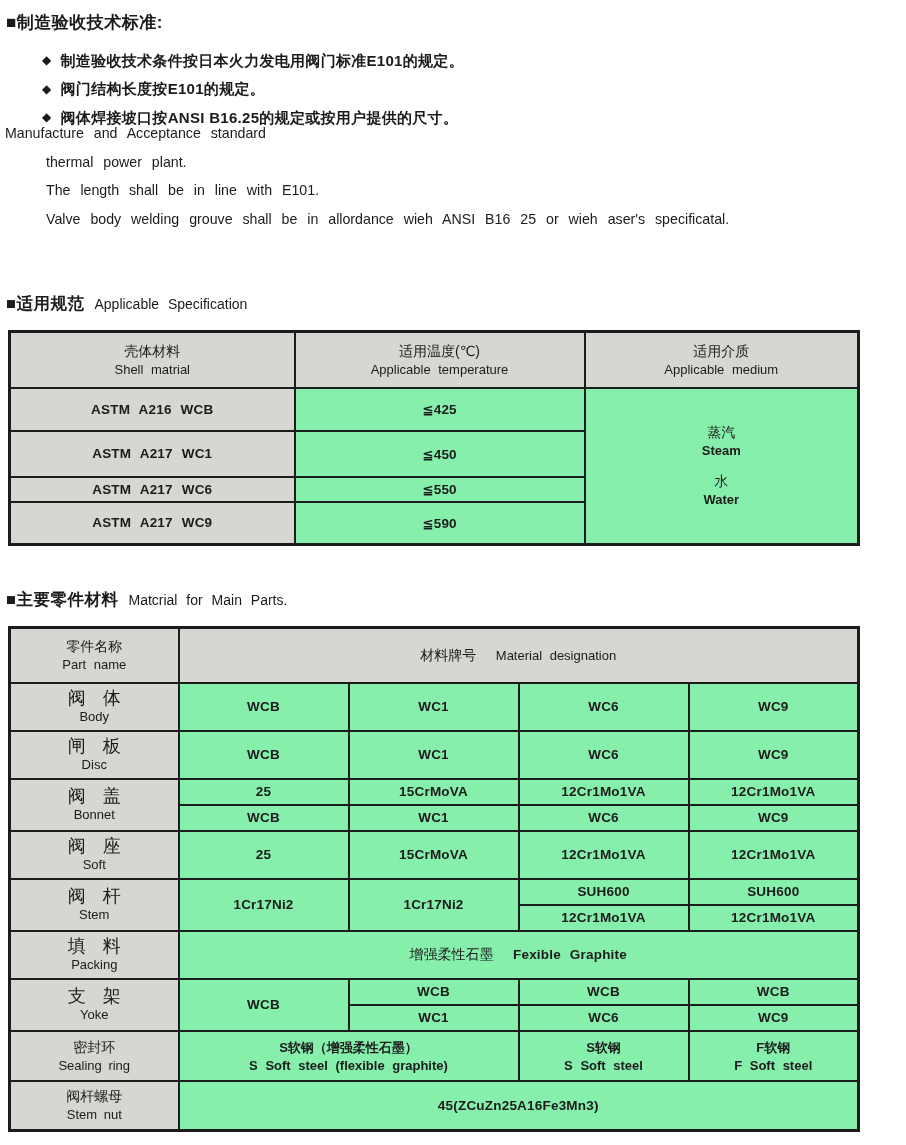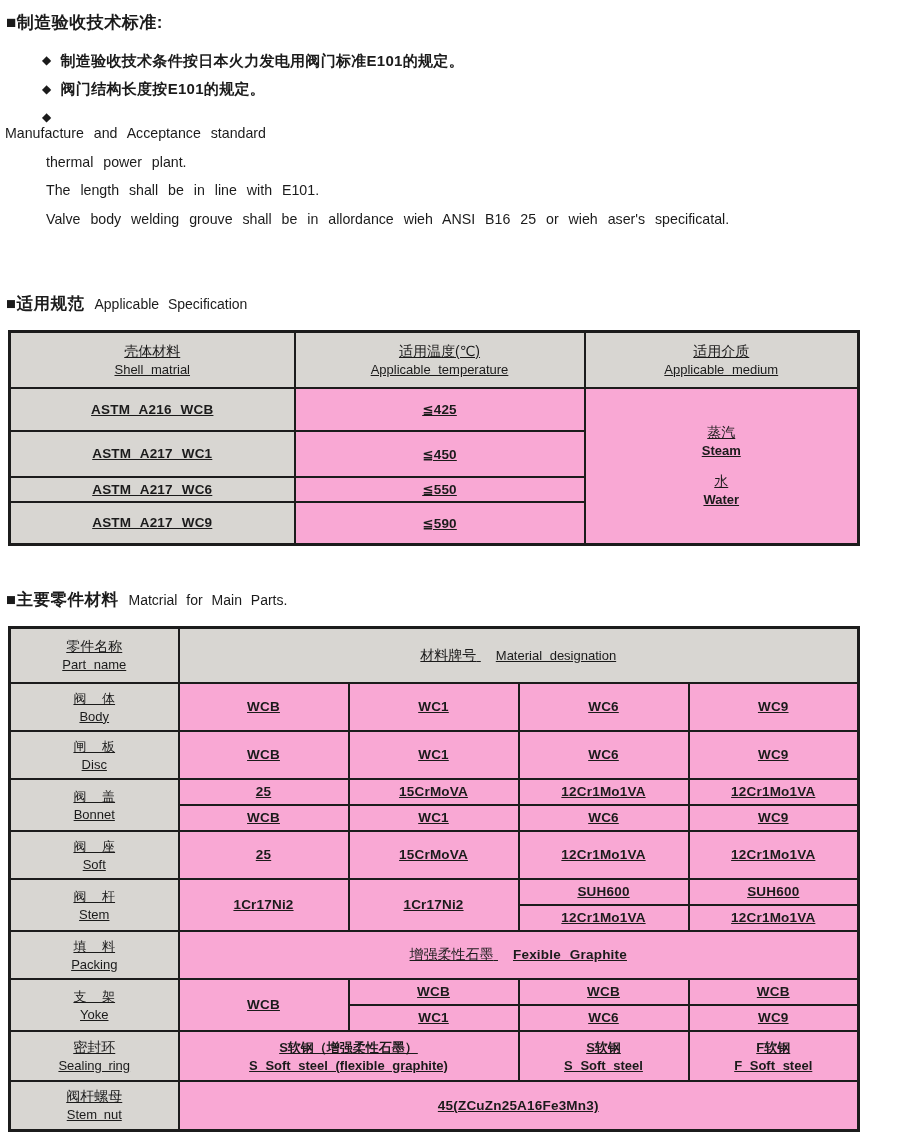--- a/index.html
+++ b/index.html
@@ -31,29 +31,28 @@
   #spec  { left:6px; top:293px; }
   #parts { left:6px; top:589px; }
 
   
   table {
     border-collapse:collapse;
     table-layout:fixed;
     width:849px;
     margin:15px 0 0 2px;
     border:3px solid #1c1c1c;
-    background:#f9a8d4;
-    text-decoration:underline;
+    background:#86efac;
   }
   td { border:2px solid #1c1c1c; text-align:center; vertical-align:middle; padding:0; overflow:hidden; }
   .gray { background:#d8d6d2; }
 
   .zh-l { font-size:14px; line-height:19px; }
   .en-l { font-size:13px; line-height:17px; word-spacing:4px; }
-  .zh-part { font-size:13px; line-height:19px; word-spacing:12px; }
+  .zh-part { font-size:18px; line-height:19px; word-spacing:12px; }
   .en-part { font-size:13px; line-height:17px; word-spacing:3px; }
   .val { font-size:13.5px; font-weight:600; word-spacing:5px; letter-spacing:0.2px; }
   .val2 { font-size:13px; font-weight:600; word-spacing:4px; }
 
   .medium-stack { display:flex; flex-direction:column; align-items:center; justify-content:center; gap:13px; }
   .desig-en { margin-left:15px; }
 </style>
 </head>
 <body>
 
@@ -63,20 +62,21 @@
     <div class="bullet">
       <span class="dia">◆</span>
       <span>制造验收技术条件按日本火力发电用阀门标准E101的规定。</span>
     </div>
     <div class="bullet">
       <span class="dia">◆</span>
       <span>阀门结构长度按E101的规定。</span>
     </div>
     <div class="bullet">
       <span class="dia">◆</span>
+      <span>阀体焊接坡口按ANSI B16.25的规定或按用户提供的尺寸。</span>
     </div>
   </div>
 </div>
 
 <div id="std-en" class="abs">
   <div>Manufacture and Acceptance standard</div>
   <div class="indent">thermal power plant.</div>
   <div class="indent">The length shall be in line with E101.</div>
   <div class="indent">Valve body welding grouve shall be in allordance wieh ANSI B16 25 or wieh aser's specificatal.</div>
 </div>

